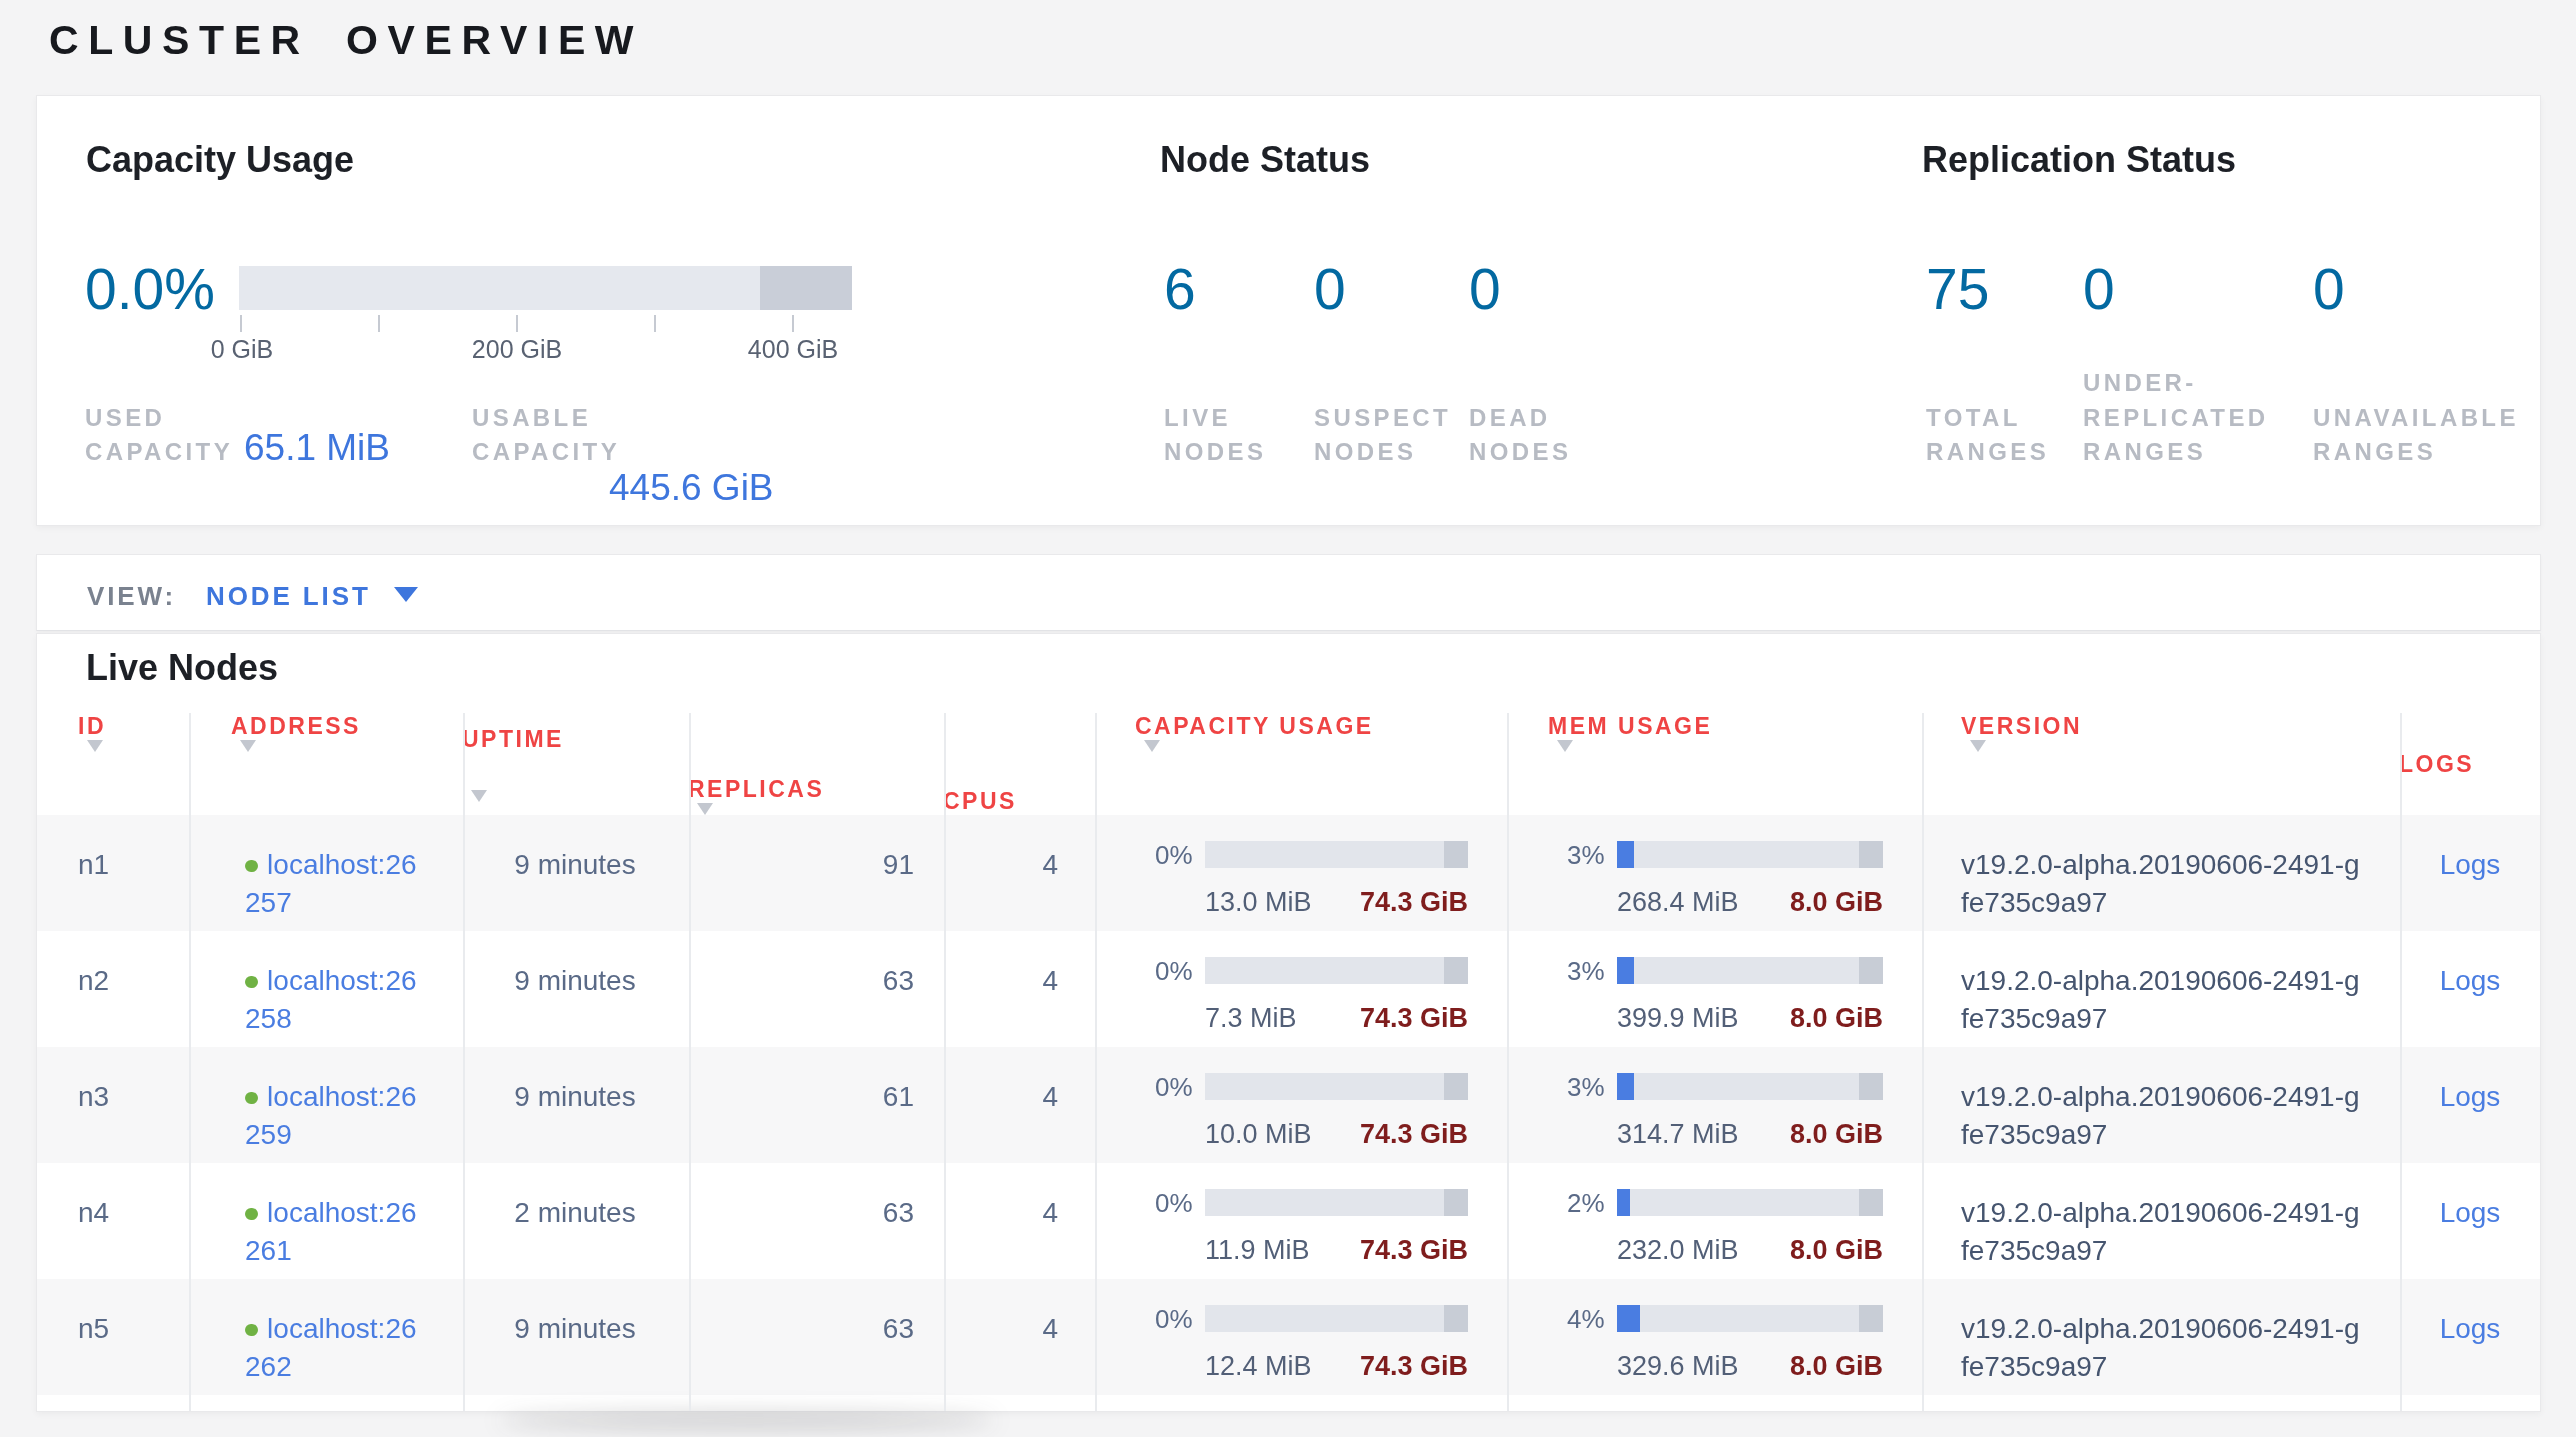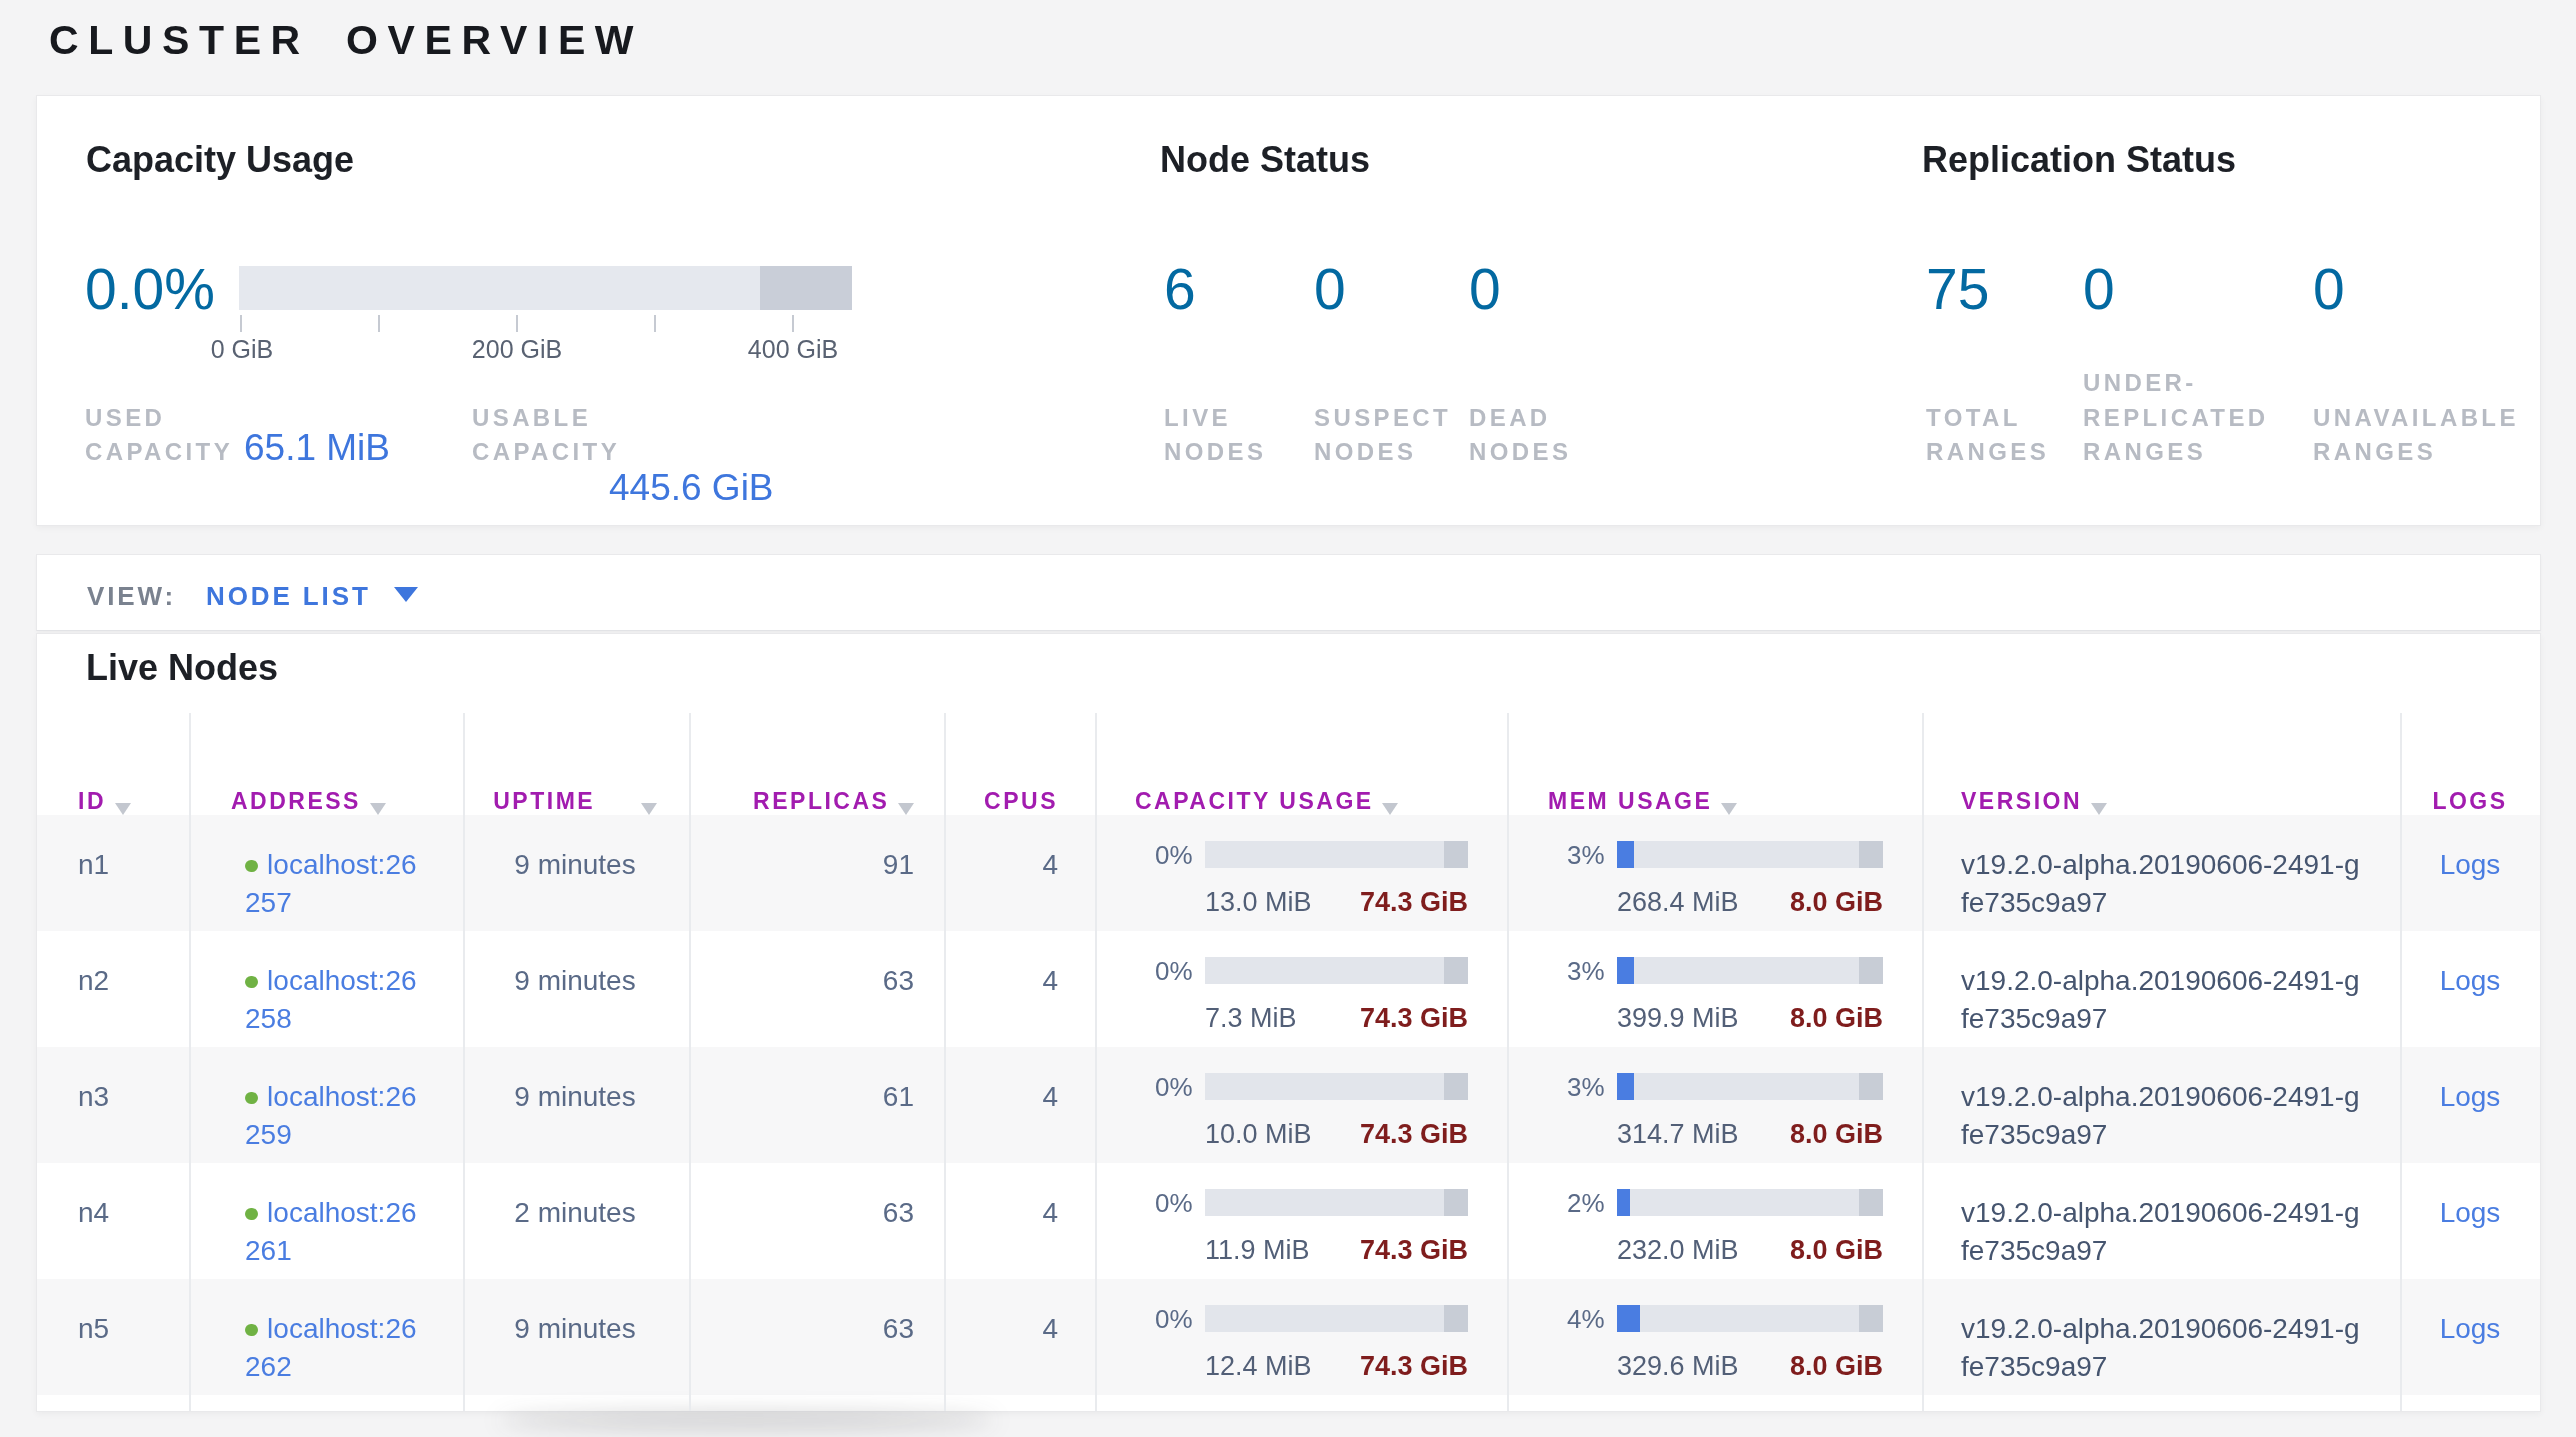--- a/index.html
+++ b/index.html
@@ -91,23 +91,23 @@
     font-size:36px; font-weight:700; color:#1d2026; line-height:1;
   }
 
   .tbl { position:absolute; left:0; top:79px; width:2505px; }
   .tbl-header, .tbl-row {
     display:grid;
     grid-template-columns:152px 273px 226px 255px 151px 412px 415px 478px 142px;
   }
   .tbl-header { height:102px; background:#fff; }
   .th {
-    display:flex; align-items:flex-end;
-    font-size:23px; font-weight:700; color:#a21caf; letter-spacing:2.5px;
-    white-space:nowrap; cursor:pointer;
+    display:flex; align-items:flex-start;
+    font-size:23px; font-weight:700; color:#ef4444; letter-spacing:2.5px;
+    white-space:nowrap; cursor:pointer;flex-direction:column;
   }
   .th.left1 { padding-left:41px; }
   .th.left2 { padding-left:42px; }
   .th.center { justify-content:center;gap:37px; }
   .th.right30 { justify-content:flex-end; padding-right:29px; }
   .th.right38 { justify-content:flex-end; padding-right:36px; }
   .th.leftv { padding-left:40px; }
   .sort-caret {
     display:inline-block; margin-left:8.6px;
     width:0; height:0;

